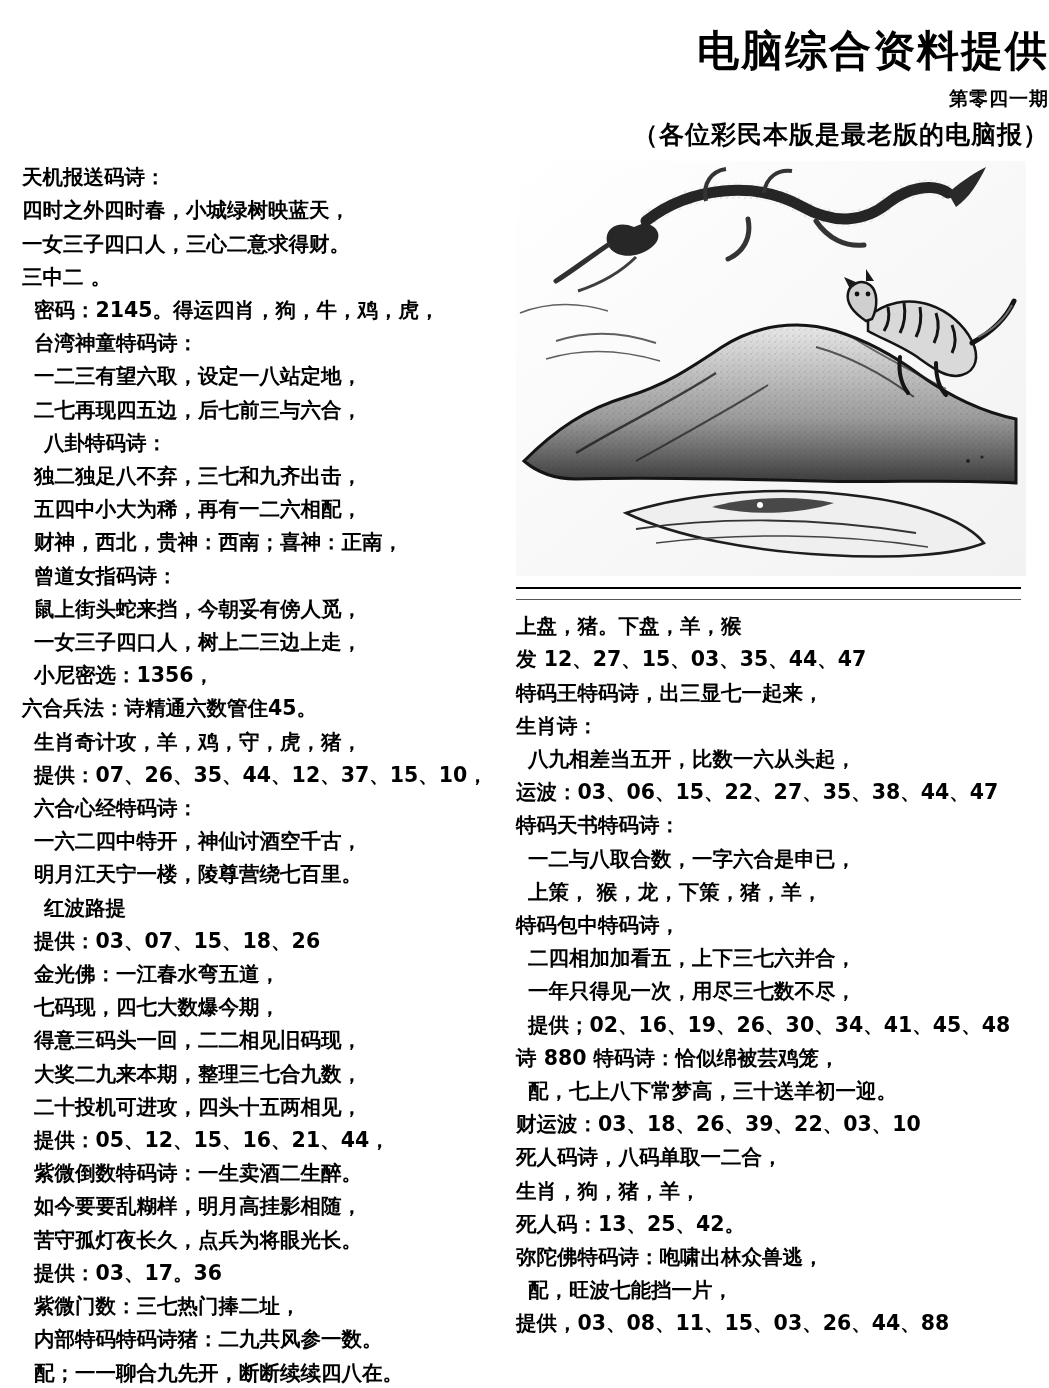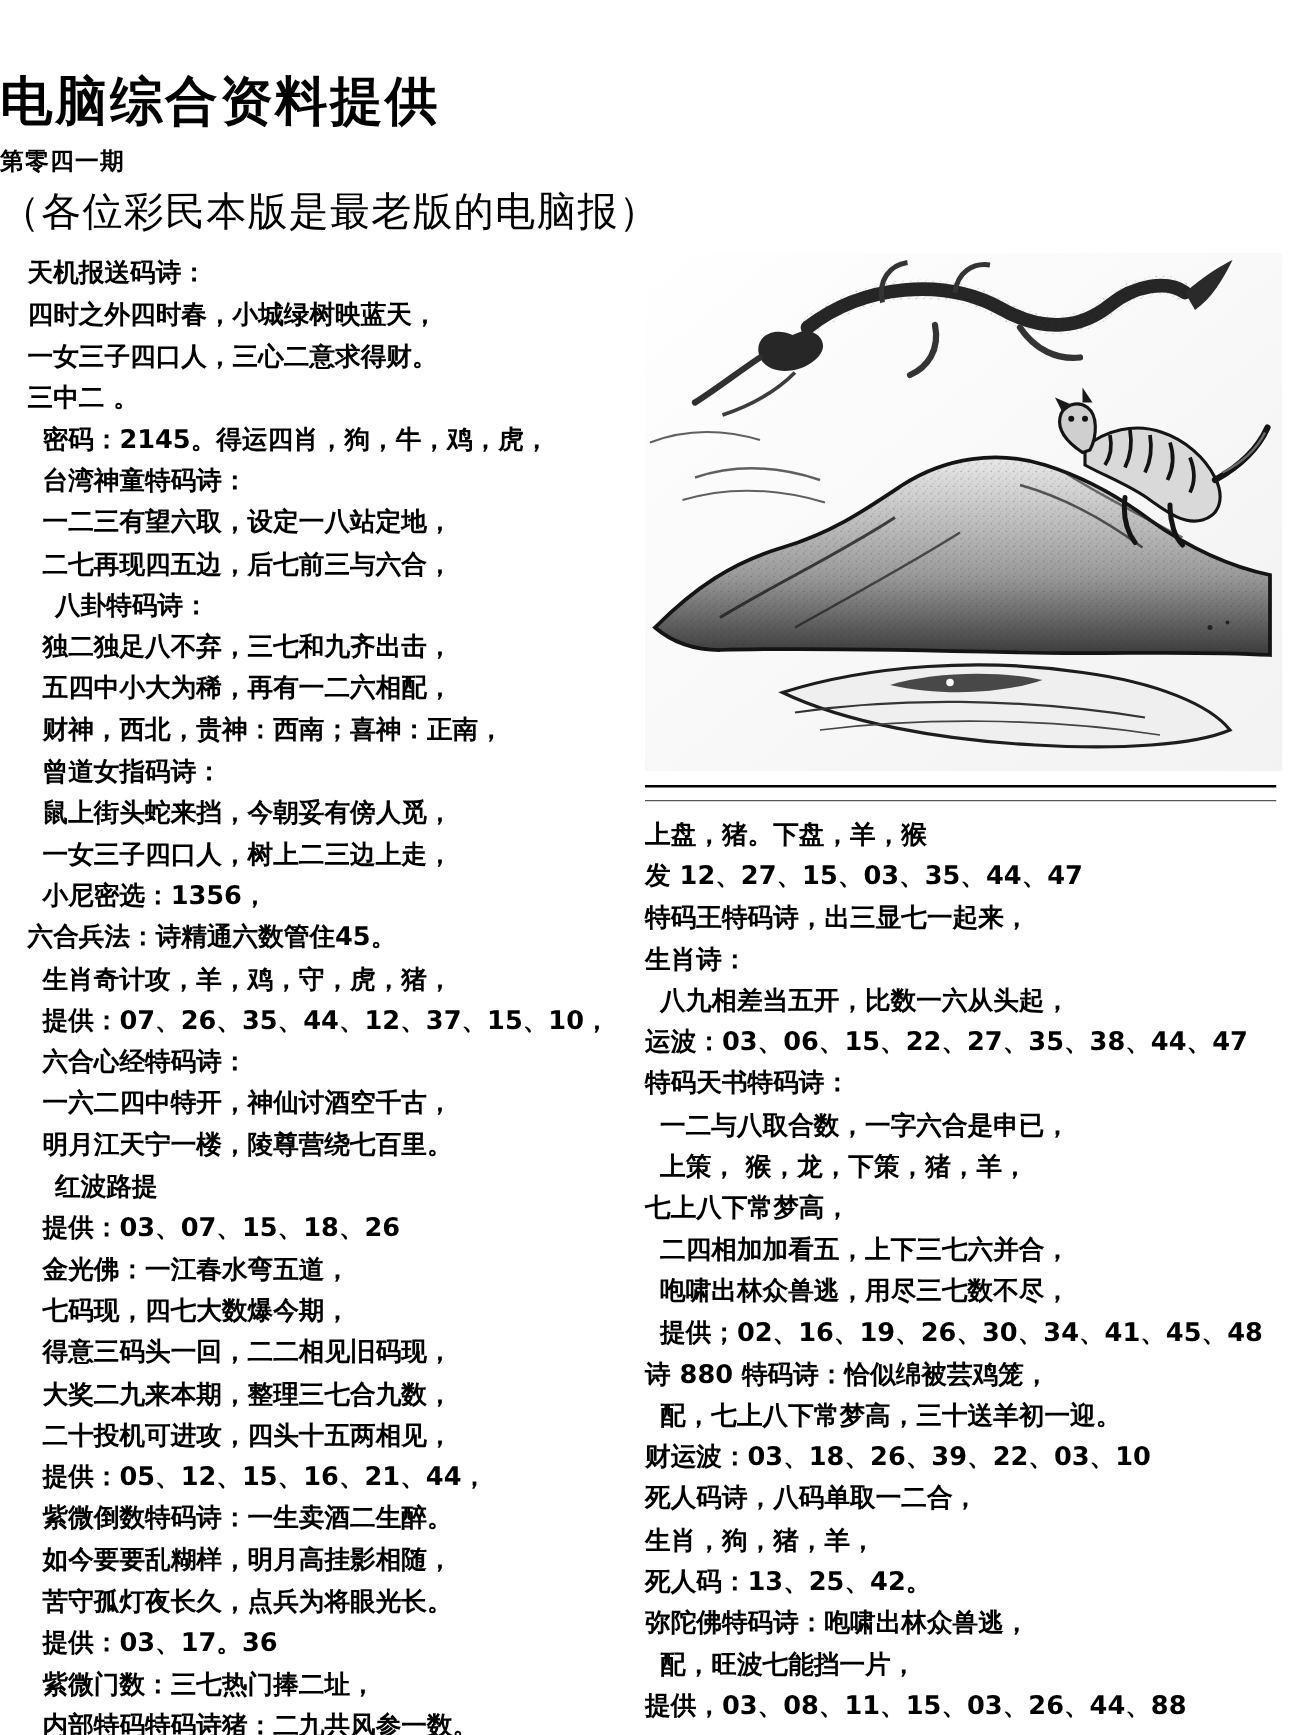--- a/index.html
+++ b/index.html
@@ -17,40 +17,39 @@
   }
   .page {
     width: 1049px;
     height: 1388px;
     position: relative;
     box-sizing: border-box;
     padding: 0;
   }
   
   .header {
-    text-align: left;
-    padding-top: 18px;
-    margin-top: 40px;
+    text-align: right;
+    padding-top: 28px;
   }
   .main-title {
     font-size: 42px;
     font-weight: bold;
     letter-spacing: 2px;
     line-height: 1.1;
     margin: 0;
   }
   .issue {
     font-size: 19px;
     font-weight: bold;
     margin-top: 12px;
     letter-spacing: 1px;
   }
   .subtitle {
-    font-size: 32px;
-    font-weight: normal;
+    font-size: 25px;
+    font-weight: bold;
     margin-top: 6px;
     letter-spacing: 1px;
   }
   
   .columns {
     position: relative;
     margin-top: 10px;
   }
   .col-left {
     position: absolute;
@@ -253,23 +252,23 @@
 
       <div class="line">上盘，猪。下盘，羊，猴</div>
       <div class="line">发 12、27、15、03、35、44、47</div>
       <div class="line">特码王特码诗，出三显七一起来，</div>
       <div class="line">生肖诗：</div>
       <div class="line indent">八九相差当五开，比数一六从头起，</div>
       <div class="line">运波：03、06、15、22、27、35、38、44、47</div>
       <div class="line">特码天书特码诗：</div>
       <div class="line indent">一二与八取合数，一字六合是申已，</div>
       <div class="line indent">上策， 猴，龙，下策，猪，羊，</div>
-      <div class="line">七上八下常梦高，</div>
+      <div class="line">特码包中特码诗，</div>
       <div class="line indent">二四相加加看五，上下三七六并合，</div>
-      <div class="line indent">咆啸出林众兽逃，用尽三七数不尽，</div>
+      <div class="line indent">一年只得见一次，用尽三七数不尽，</div>
       <div class="line indent">提供；02、16、19、26、30、34、41、45、48</div>
       <div class="line">诗 880 特码诗：恰似绵被芸鸡笼，</div>
       <div class="line indent">配，七上八下常梦高，三十送羊初一迎。</div>
       <div class="line">财运波：03、18、26、39、22、03、10</div>
       <div class="line">死人码诗，八码单取一二合，</div>
       <div class="line">生肖，狗，猪，羊，</div>
       <div class="line">死人码：13、25、42。</div>
       <div class="line">弥陀佛特码诗：咆啸出林众兽逃，</div>
       <div class="line indent">配，旺波七能挡一片，</div>
       <div class="line">提供，03、08、11、15、03、26、44、88</div>

